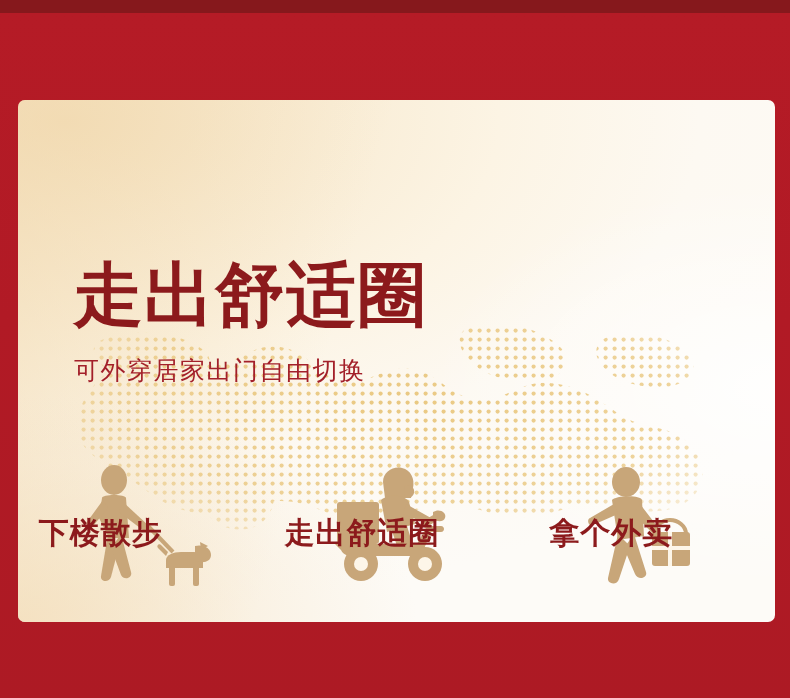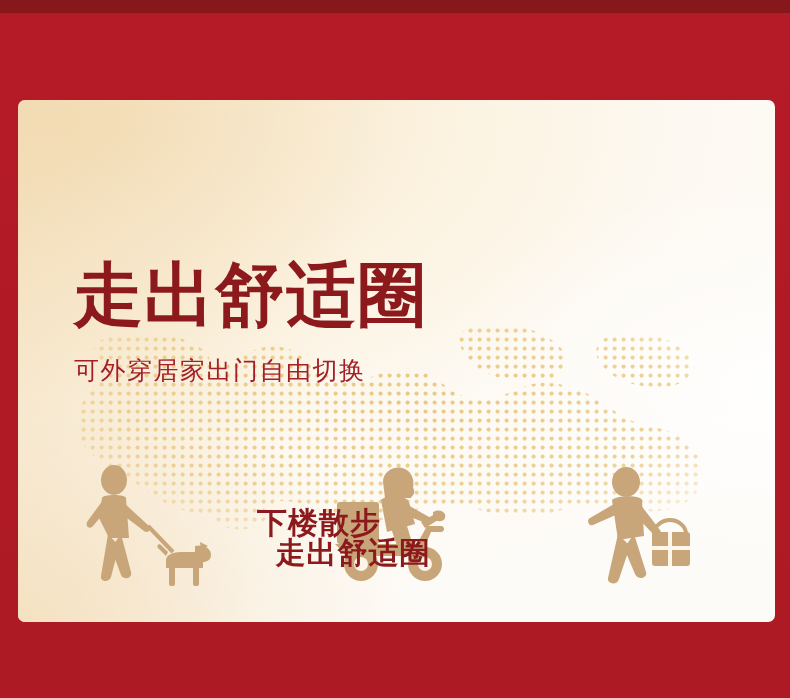--- a/index.html
+++ b/index.html
@@ -77,23 +77,22 @@
   }
   .icon-art{
     width:150px; height:140px; display:flex;
     align-items:flex-end; justify-content:center;
   }
   .icon-art svg{ display:block; width:100%; height:100%; overflow:visible; }
   .pic{ fill:#c8a679; }
 
   
   .label-row{
-    position:absolute; left:8px; top:408px; width:682px; height:50px;
+    position:absolute; left:17px; top:408px; width:682px; height:50px;
     display:flex;
-    flex-direction:column;
   }
   .label-cell{ flex:1 1 0; display:flex; justify-content:center; align-items:center; }
   .label{
     font-size:30px; font-weight:bold; color:#8c1a1c;
     letter-spacing:1px; white-space:nowrap; line-height:1;
   }
   .cell-0 .label-shift{ transform:translateX(-48px); }
   .cell-1 .label-shift{ transform:translateX(-14px); }
   .cell-2 .label-shift{ transform:translateX(8px); }
 </style>
@@ -247,15 +246,20 @@
     <div class="label-cell cell-0">
       <div class="label-shift">
         <span class="label">下楼散步</span>
       </div>
     </div>
     <div class="label-cell cell-1">
       <div class="label-shift">
         <span class="label">走出舒适圈</span>
       </div>
     </div>
+    <div class="label-cell cell-2">
+      <div class="label-shift">
+        <span class="label">拿个外卖</span>
+      </div>
+    </div>
   </div>
 
 </div>
 
 </body></html>

